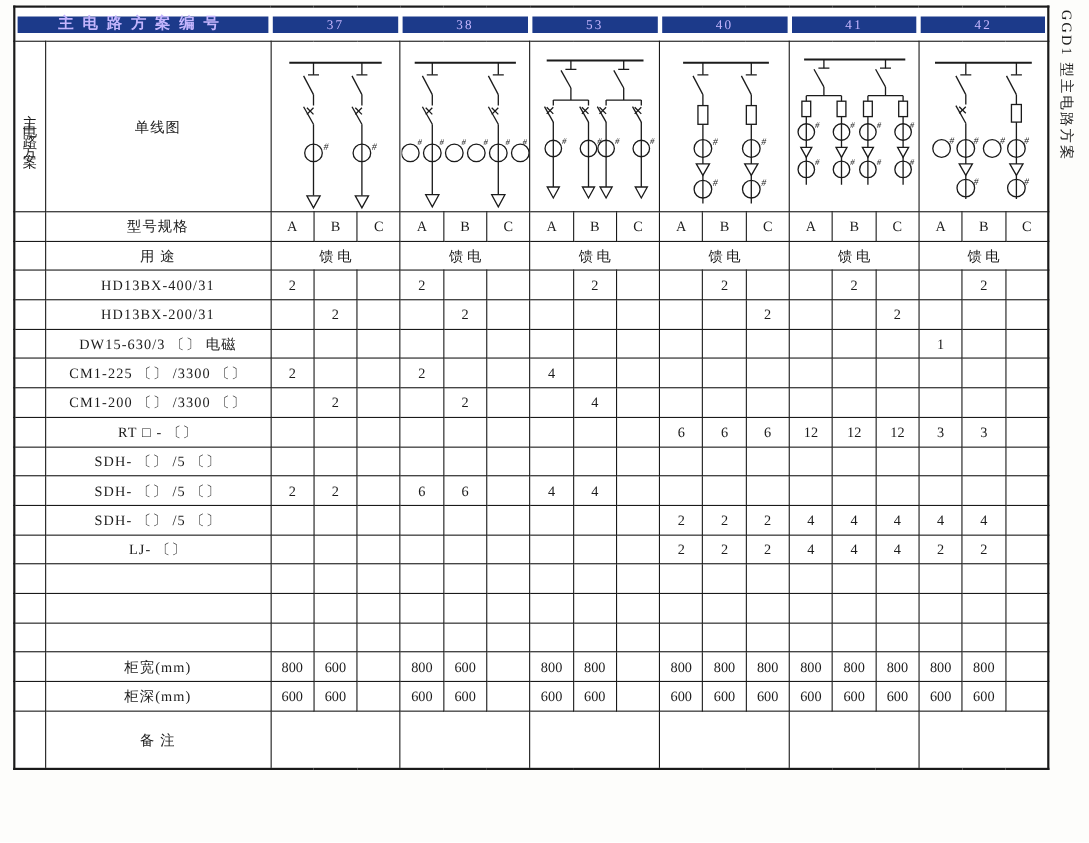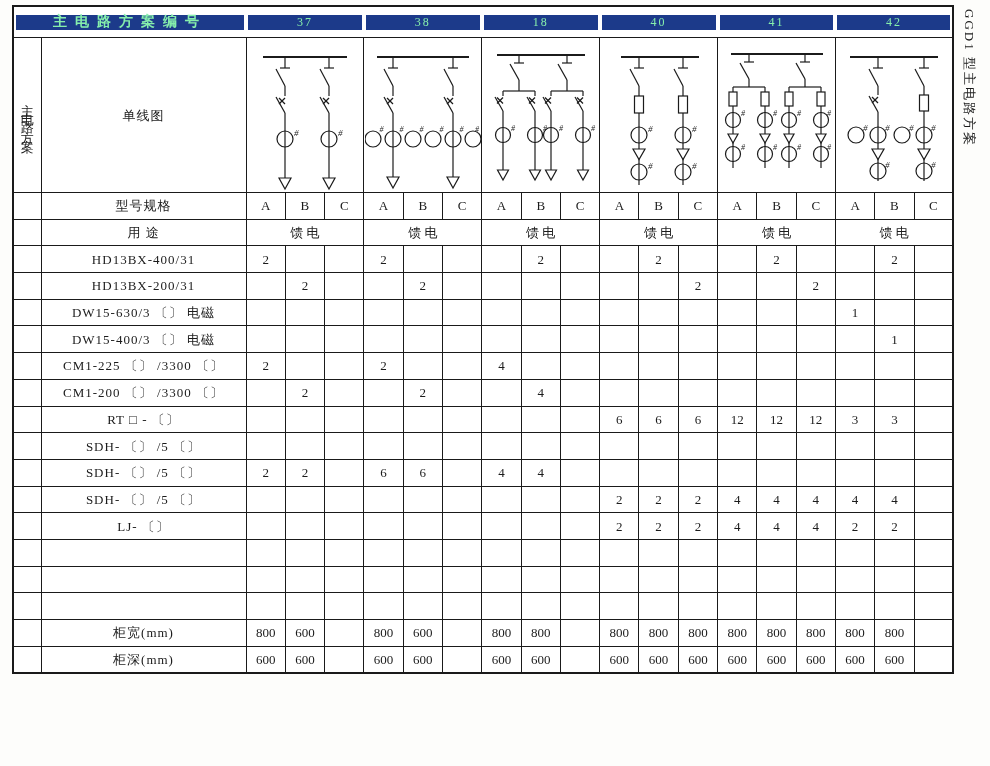--- a/index.html
+++ b/index.html
@@ -4,21 +4,21 @@
 <style>
   html,body{margin:0;padding:0;background:#ffffff;}
   .page{position:relative;width:990px;height:766px;background:#fdfdfb;overflow:hidden;
         font-family:"Liberation Serif","DejaVu Serif",serif;color:#1b1b1b;}
   table.main{position:absolute;left:12px;top:5px;border-collapse:collapse;table-layout:fixed;
              border:2px solid #1a1a1a;background:#fff;}
   col.c-sb{width:28px;} col.c-lbl{width:205px;} col.c-v{width:39.3px;}
   td{border:1px solid #1a1a1a;padding:0;text-align:center;vertical-align:middle;
      font-size:13px;line-height:1;overflow:hidden;white-space:nowrap;}
   tr.header-row td{border:0;height:30px;background:#fff;}
-  .hbar{background:#1c3a8a;color:#86efac;height:15px;margin:2px 2px;display:flex;
+  .hbar{background:#1c3a8a;color:#c4b5fd;height:15px;margin:2px 2px;display:flex;
         align-items:center;justify-content:center;font-size:14px;font-weight:600;letter-spacing:8px;}
   .hbar.num{letter-spacing:2px;font-weight:500;font-size:12px;}
   tr.r-diag{height:155px;}
   tr.r-reg{height:26.7px;}
   tr.r-notes{height:53px;}
   td.lbl{letter-spacing:1px;font-family:Liberation Serif, serif;}
   td.diag{vertical-align:middle;}
   td.diag svg{display:block;margin:0 auto;}
   .vlabel{writing-mode:vertical-rl;text-orientation:upright;letter-spacing:9px;
           font-size:13px;margin:0 auto;line-height:1;}
@@ -60,21 +60,21 @@
         <td colspan="2">
           <div class="hbar">主电路方案编号</div>
         </td>
         <td colspan="3">
           <div class="hbar num">37</div>
         </td>
         <td colspan="3">
           <div class="hbar num">38</div>
         </td>
         <td colspan="3">
-          <div class="hbar num">18</div>
+          <div class="hbar num">53</div>
         </td>
         <td colspan="3">
           <div class="hbar num">40</div>
         </td>
         <td colspan="3">
           <div class="hbar num">41</div>
         </td>
         <td colspan="3">
           <div class="hbar num">42</div>
         </td>
@@ -413,42 +413,20 @@
           <td class="val"></td>
           <td class="val"></td>
           <td class="val"></td>
           <td class="val"></td>
           <td class="val">1</td>
           <td class="val"></td>
           <td class="val"></td>
         </tr>
         <tr class="r-reg">
           <td class="sb"></td>
-          <td class="lbl">DW15-400/3 〔〕 电磁</td>
-          <td class="val"></td>
-          <td class="val"></td>
-          <td class="val"></td>
-          <td class="val"></td>
-          <td class="val"></td>
-          <td class="val"></td>
-          <td class="val"></td>
-          <td class="val"></td>
-          <td class="val"></td>
-          <td class="val"></td>
-          <td class="val"></td>
-          <td class="val"></td>
-          <td class="val"></td>
-          <td class="val"></td>
-          <td class="val"></td>
-          <td class="val"></td>
-          <td class="val">1</td>
-          <td class="val"></td>
-        </tr>
-        <tr class="r-reg">
-          <td class="sb"></td>
           <td class="lbl">CM1-225 〔〕 /3300 〔〕</td>
           <td class="val">2</td>
           <td class="val"></td>
           <td class="val"></td>
           <td class="val">2</td>
           <td class="val"></td>
           <td class="val"></td>
           <td class="val">4</td>
           <td class="val"></td>
           <td class="val"></td>
@@ -697,16 +675,26 @@
           <td class="val">600</td>
           <td class="val">600</td>
           <td class="val">600</td>
           <td class="val">600</td>
           <td class="val">600</td>
           <td class="val">600</td>
           <td class="val">600</td>
           <td class="val">600</td>
           <td class="val"></td>
         </tr>
+        <tr class="r-notes">
+          <td class="sb"></td>
+          <td class="lbl">备  注</td>
+          <td colspan="3" class="val"></td>
+          <td colspan="3" class="val"></td>
+          <td colspan="3" class="val"></td>
+          <td colspan="3" class="val"></td>
+          <td colspan="3" class="val"></td>
+          <td colspan="3" class="val"></td>
+        </tr>
       </tbody>
   </table>
   <div class="side-title">GGD1 型主电路方案</div>
 </div>
 
 </body></html>

